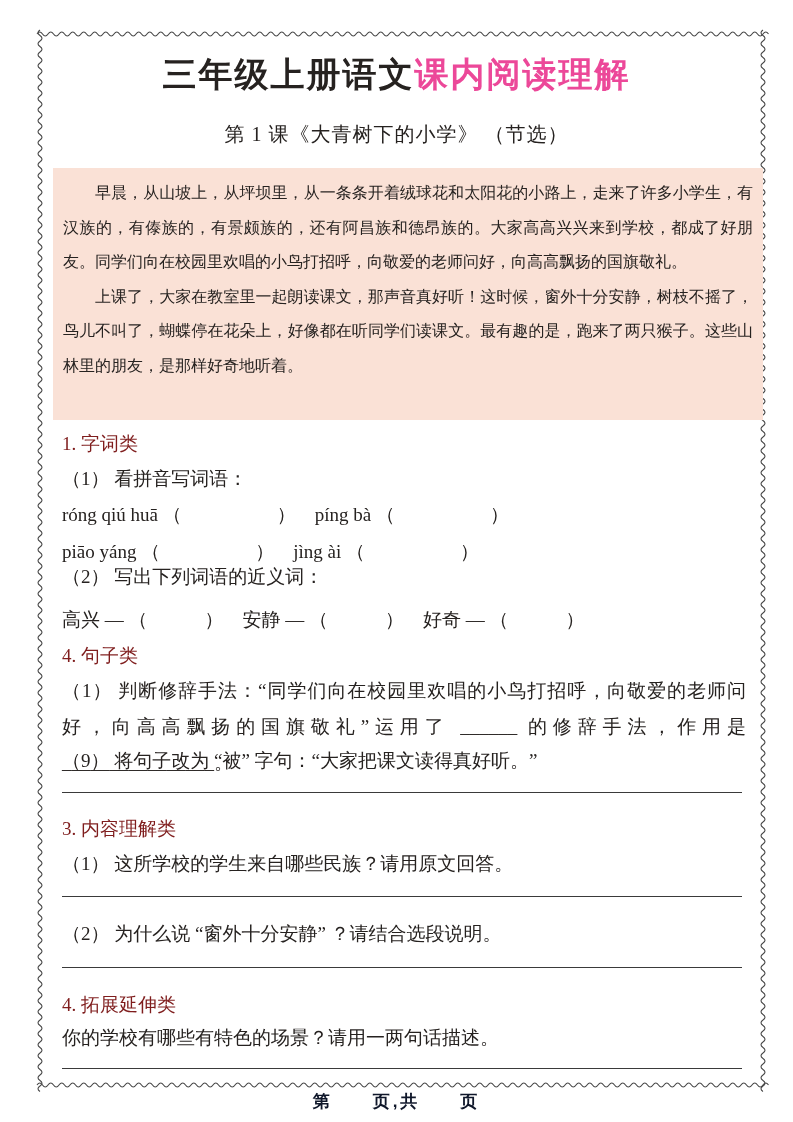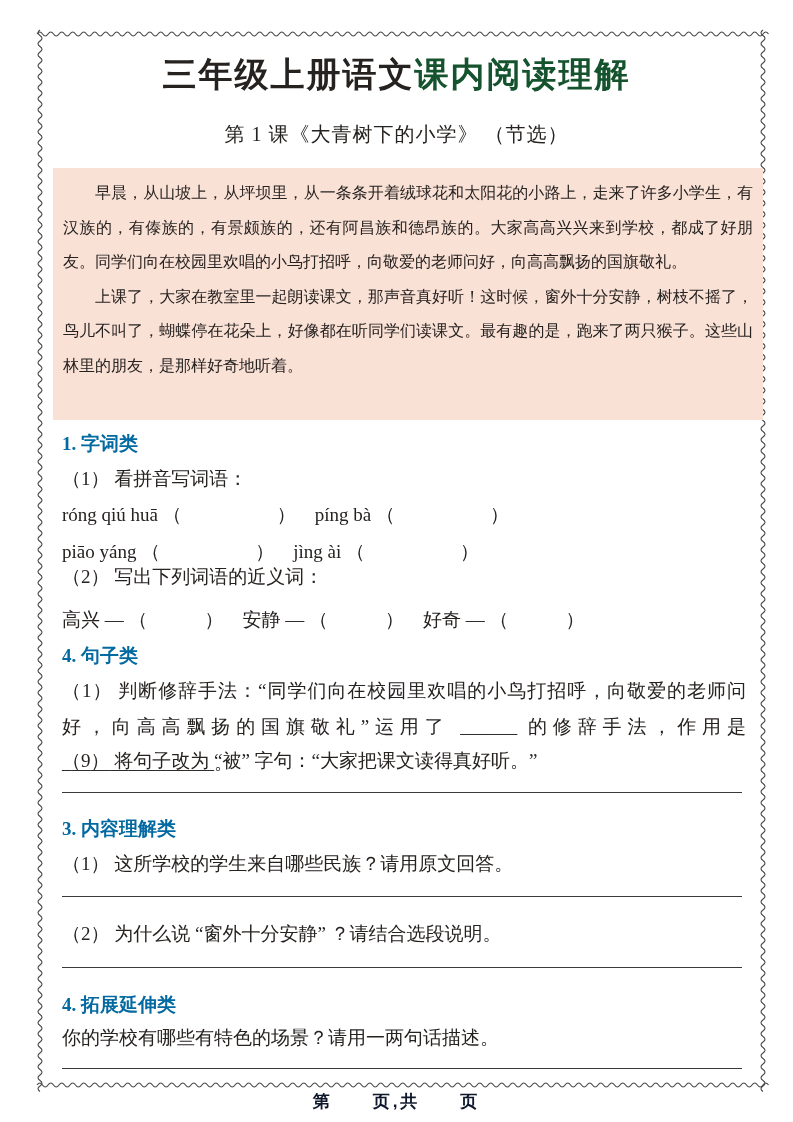--- a/index.html
+++ b/index.html
@@ -11,21 +11,21 @@
     color:#262220;
     overflow:hidden;
   }
   svg.wavy{position:absolute;overflow:visible;}
   svg.wavy path{fill:none;stroke:#4b4b4b;stroke-width:1.1;}
   .title{
     position:absolute;top:52px;left:0;width:100%;
     margin:0;text-align:center;
     font-size:34px;font-weight:bold;letter-spacing:2px;
   }
-  .title .red{color:#14532d;}
+  .title .red{color:#ec4899;}
   .subtitle{
     position:absolute;top:121px;left:0;width:100%;
     text-align:center;font-size:20px;letter-spacing:1px;
   }
   .passage{
     position:absolute;left:53px;top:168px;width:710px;height:252px;
     background:#fae1d6;
     box-sizing:border-box;
     padding:8px 10px 0 10px;
   }
@@ -33,21 +33,21 @@
     margin:0;
     font-size:16px;line-height:34.5px;
     text-indent:2em;text-align:justify;
   }
   .line{
     position:absolute;left:62px;width:684px;
     font-size:19px;line-height:30px;
     white-space:pre-wrap;
   }
   .wrapline{line-height:36px;text-align:justify;}
-  .heading{color:#0369a1;font-weight:bold;}
+  .heading{color:#7f1d1d;}
   .rule{
     position:absolute;left:62px;width:680px;height:0;
     border-top:1.6px solid #3a3a3a;
   }
   .footer{
     position:absolute;top:1090px;left:0;width:100%;
     text-align:center;
     font-family:"Liberation Sans","DejaVu Sans",sans-serif;
     font-weight:bold;font-size:17px;letter-spacing:3px;
     color:#0f172a;

